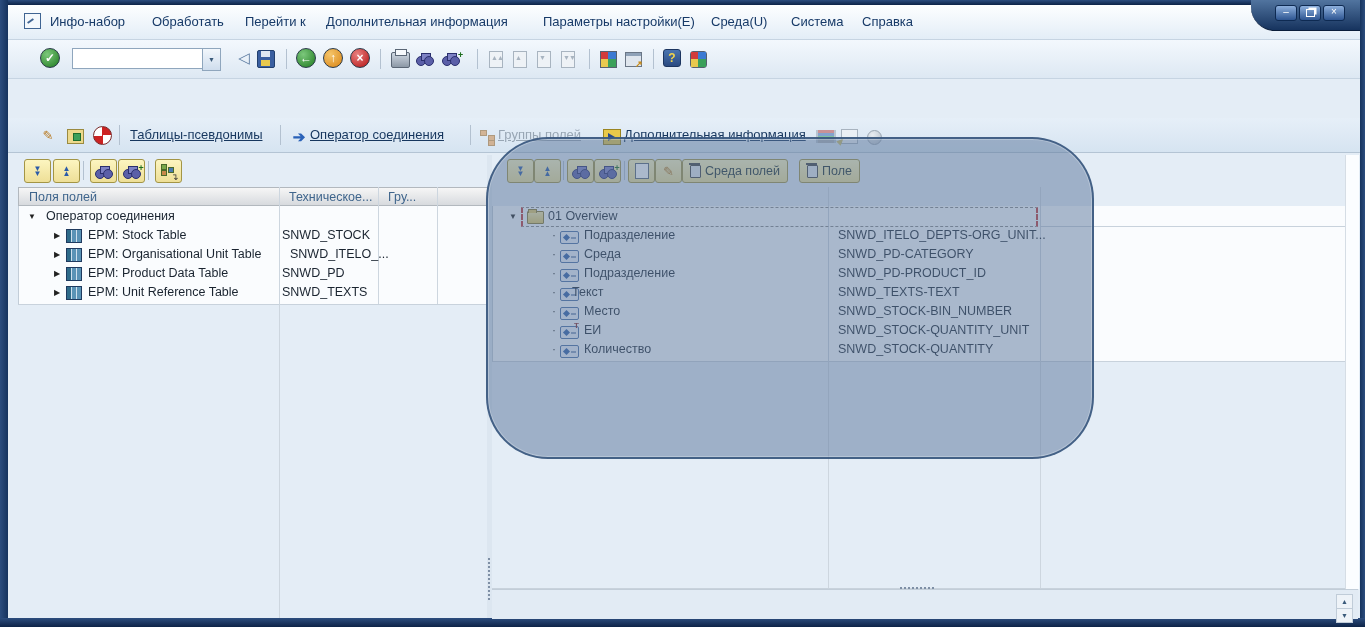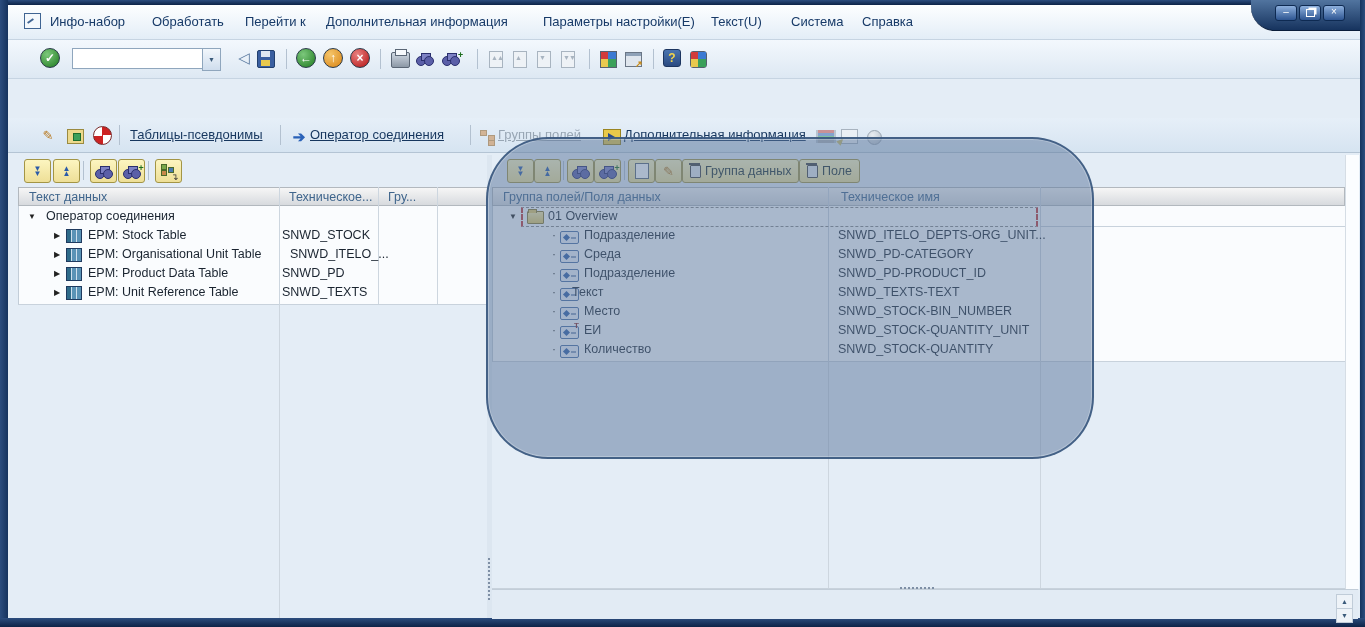--- a/index.html
+++ b/index.html
@@ -121,21 +121,21 @@
   <div class="abs f-right" style="background:linear-gradient(270deg,#2c4d7e,#16335e);"></div>
   <div class="abs frame f-bottom"></div>
 
   <div class="abs menubar">
     <span class="sysicon"></span>
     <span class="menu-item" style="left:42px">Инфо-набор</span>
     <span class="menu-item" style="left:144px">Обработать</span>
     <span class="menu-item" style="left:237px">Перейти к</span>
     <span class="menu-item" style="left:318px">Дополнительная информация</span>
     <span class="menu-item" style="left:535px">Параметры настройки(E)</span>
-    <span class="menu-item" style="left:703px">Текст(U)</span>
+    <span class="menu-item" style="left:703px">Среда(U)</span>
     <span class="menu-item" style="left:783px">Система</span>
     <span class="menu-item" style="left:854px">Справка</span>
   </div>
 
   <div class="wincontrols">
     <span class="wbtn" style="left:24px">–</span>
     <span class="wbtn" style="left:48px"><span class="rst"></span></span>
     <span class="wbtn" style="left:72px">×</span>
   </div>
 
@@ -290,21 +290,21 @@
     <span class="ybtn" style="left:147px">
         <span class="hierico">
           <i></i>
           <i></i>
           <i></i>
         </span>
       </span>
   </div>
 
   <div class="phead" style="left:18px;top:187px;width:470px">
-    <span style="left:10px">Текст данных</span>
+    <span style="left:10px">Поля полей</span>
     <span style="left:270px">Техническое...</span>
     <span style="left:369px">Гру...</span>
   </div>
 
   <div class="rowsarea" style="left:18px;top:206px;width:470px;height:98px;border-bottom:1px solid #c8d2dc"></div>
   <div class="colline" style="left:279px;top:187px;height:431px"></div>
   <div class="colline" style="left:378px;top:187px;height:117px"></div>
   <div class="colline" style="left:437px;top:187px;height:117px"></div>
 
   <div class="trow" style="left:18px;top:208px;width:468px">
@@ -366,32 +366,28 @@
       </span>
     <span class="sep" style="left:132px;top:2px;height:19px"></span>
     <span class="ybtn" style="left:136px">
         <span class="npage"></span>
       </span>
     <span class="ybtn" style="left:163px">
         <span class="pencil">✎</span>
       </span>
     <span class="wbtn-txt" style="left:190px">
         <span class="trash"></span>
-        <span>Группа данных</span>
+        <span>Среда полей</span>
       </span>
     <span class="wbtn-txt" style="left:307px">
         <span class="trash"></span>
         <span>Поле</span>
       </span>
   </div>
 
-  <div class="phead" style="left:492px;top:187px;width:853px">
-    <span style="left:10px">Группа полей/Поля данных</span>
-    <span style="left:348px">Техническое имя</span>
-  </div>
 
   <div class="rowsarea" style="left:492px;top:206px;width:853px;height:155px;border-bottom:1px solid #c8d2dc"></div>
   <div class="colline" style="left:828px;top:187px;height:401px"></div>
   <div class="colline" style="left:1040px;top:187px;height:401px"></div>
   <div class="hline" style="left:1040px;top:226px;width:305px"></div>
 
   <div class="selbox" style="left:521px;top:207px;width:517px;height:20px"></div>
   <div class="trow" style="left:492px;top:208px;width:851px">
     <span class="exp" style="left:17px">▼</span>
     <span class="foldico" style="left:35px"></span>

